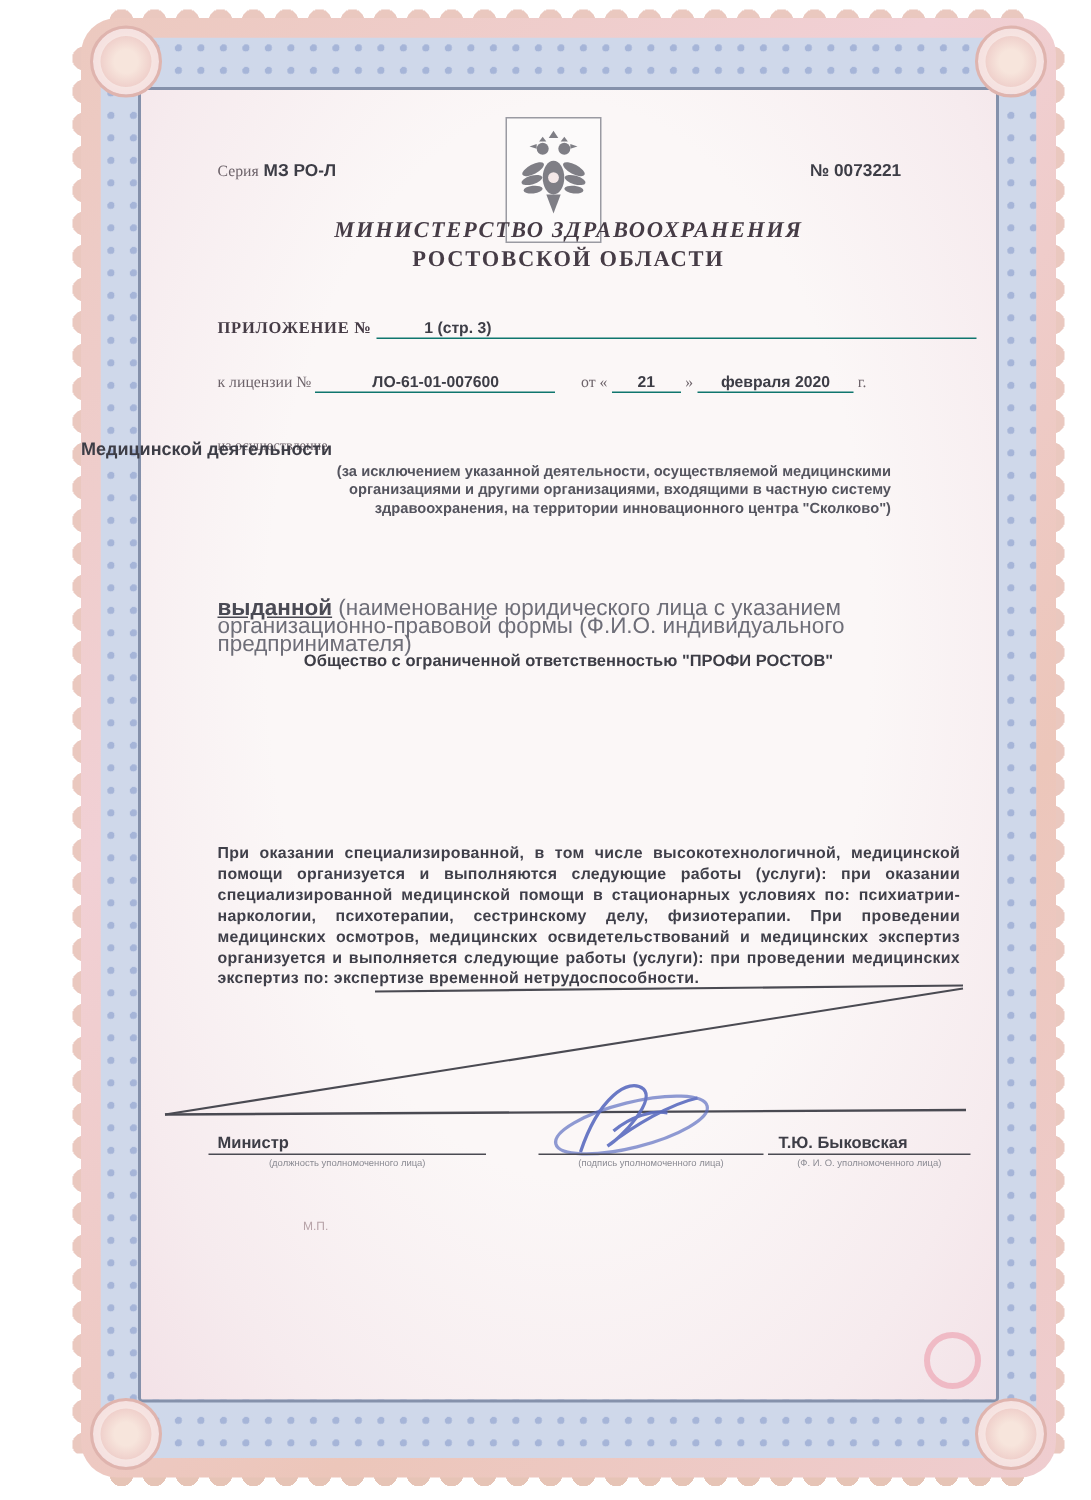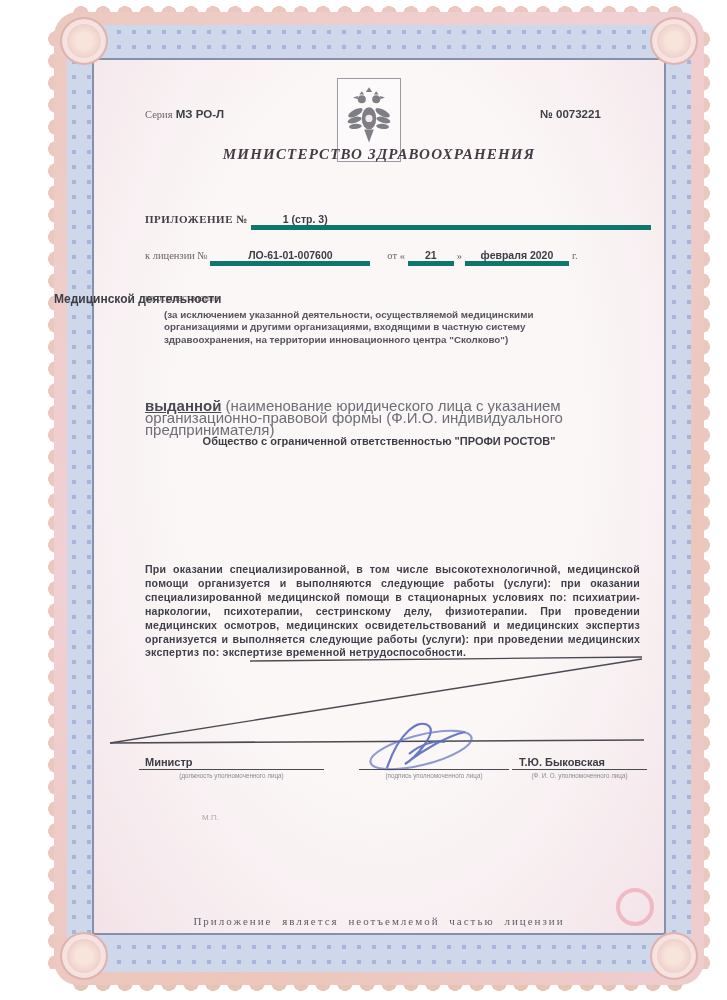--- a/index.html
+++ b/index.html
@@ -45,26 +45,26 @@
   .lbl { font-family:"Liberation Serif", serif; color:#6d636a; font-size:10.5px; }
   .bold { font-weight:700; color:#3d3d46; }
   .serif-b { font-family:"Liberation Serif", serif; font-weight:700; color:#463c46; }
   .emblem-box { left:283px; top:66px; width:62px; height:82px;
     border:1px solid #9a9aa2; display:flex; align-items:center; justify-content:center;
     background:rgba(255,255,255,.35); }
   .series-row { left:91px; top:96px; font-size:11.5px; }
   .num-row { left:486px; top:96px; font-size:11.5px; }
   .title { left:0; width:650px; text-align:center; font-size:15px; letter-spacing:1.2px; }
   .title1 { top:134px;font-style:italic; } .title2 { top:153px; }
-  .fill { border-bottom:5px solid #0f766e; display:inline-block; text-align:center; }
+  .fill { border-bottom:1px solid #0f766e; display:inline-block; text-align:center; }
   .app-row { left:91px; top:201px; font-size:11px; }
   .lic-row { left:91px; top:237px; font-size:10.5px; white-space:nowrap; }
   .act-lbl { left:91px; top:281px; font-size:9.5px; }
   .act-title { left:0; width:650px; top:280px; text-align:left; font-size:12px; }
-  .act-note { left:110px; width:430px; top:297px; text-align:left; font-size:9.8px;
+  .act-note { left:110px; width:430px; top:297px; text-align:right; font-size:9.8px;
     color:#54545e; font-weight:600; line-height:12.3px; }
   .issued { left:91px; top:372px; width:500px; font-size:15px; color:#6e6e78; line-height:12px;margin-top:16px; }
   .issued b { color:#4a4a54; text-decoration:underline; }
   .org { left:0; width:650px; top:423px; text-align:center; font-size:11px; }
   .addr-lbl { left:91px; top:476px; width:500px; font-size:10.3px; color:#75757e; line-height:13px; }
   .addr-val { left:0; width:650px; top:524px; text-align:center; font-size:11px; }
   .works { left:91px; top:551px; width:495px; font-size:10.6px; font-weight:600;
     color:#3f3f49; line-height:13.9px; text-align:justify; letter-spacing:.2px; }
   .strike-svg { left:0; top:0; width:650px; height:973px; pointer-events:none; }
   .sig-pos { left:91px; top:744px; font-size:11px; }
@@ -122,20 +122,21 @@
         <ellipse cx="47" cy="50" rx="8" ry="3.2" transform="rotate(6 47 50)"></ellipse>
         <path d="M24 54 L30 70 L36 54 Z"></path>
         <circle cx="30" cy="40" r="4.5" fill="#f3e6e6"></circle>
       </g>
     </svg>
   </div>
 
   <div class="abs num-row bold">№ 0073221</div>
 
   <div class="abs title title1 serif-b">МИНИСТЕРСТВО ЗДРАВООХРАНЕНИЯ</div>
+  <div class="abs title title2 serif-b">РОСТОВСКОЙ ОБЛАСТИ</div>
 
   <div class="abs app-row">
     <span class="serif-b" style="font-size:11px; letter-spacing:.5px;">ПРИЛОЖЕНИЕ №</span>
     <span class="fill bold" style="width:368px; text-align:left; padding-left:32px; font-size:10.5px;">1 (стр. 3)</span>
   </div>
 
   <div class="abs lic-row">
     <span class="lbl">к лицензии №</span>
     <span class="fill bold" style="width:160px; font-size:10.5px;">ЛО-61-01-007600</span>
     <span class="lbl" style="margin-left:14px;">от «</span>
@@ -175,14 +176,13 @@
   </svg>
   <div class="abs sig-name bold">Т.Ю. Быковская</div>
   <div class="abs u1"></div>
   <div class="abs u2"></div>
   <div class="abs u3"></div>
   <div class="cap cap1">(должность уполномоченного лица)</div>
   <div class="cap cap2">(подпись уполномоченного лица)</div>
   <div class="cap cap3">(Ф. И. О. уполномоченного лица)</div>
   <div class="abs mp">М.П.</div>
 
-  <div class="abs footer-note">Приложение является неотъемлемой частью лицензии</div>
 </div>
 
 </body></html>

